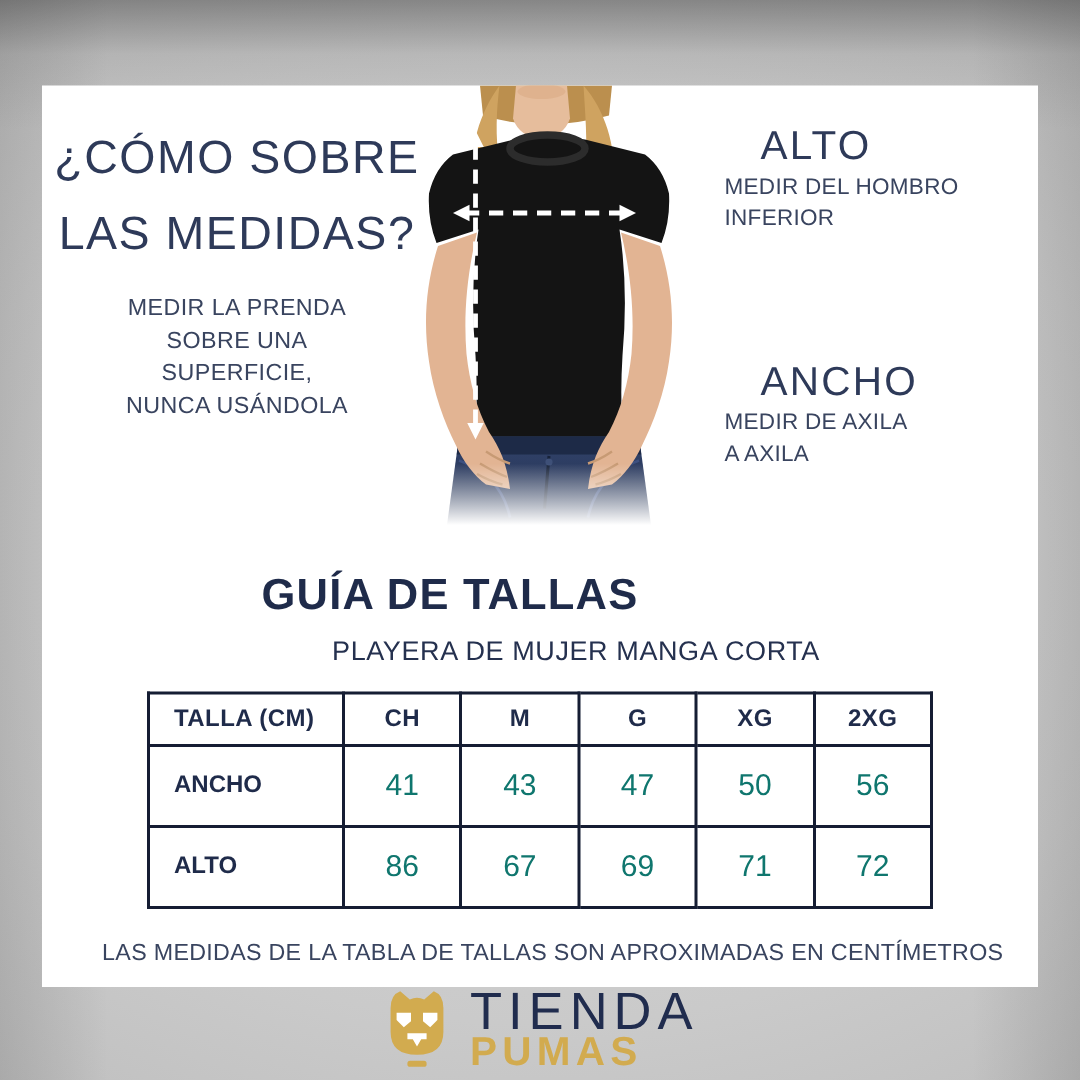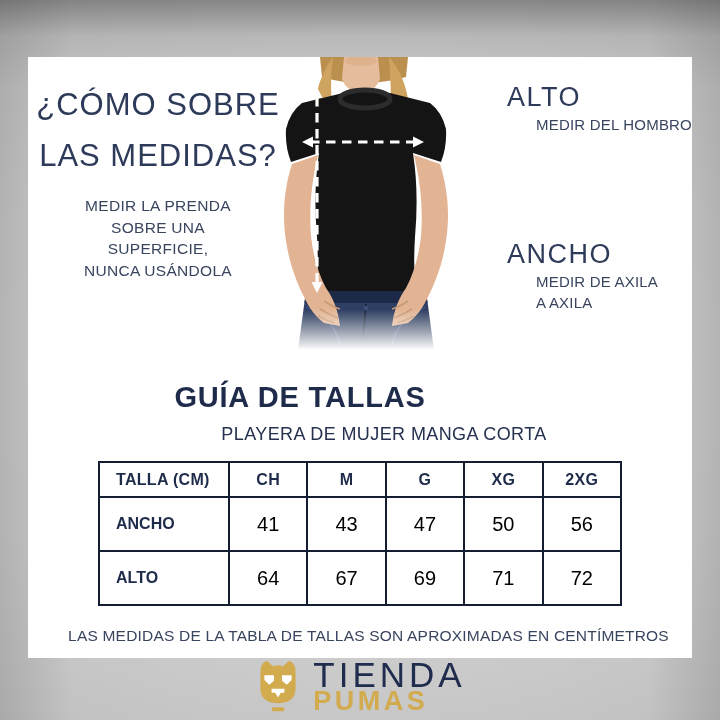--- a/index.html
+++ b/index.html
@@ -14,35 +14,35 @@
   .card { position:absolute; left:28px; top:57px; width:664px; height:601px; background:#ffffff; }
 
   .figure { position:absolute; left:212px; top:0; width:250px; height:293px; }
 
   .howto-title { position:absolute; left:6px; top:22px; width:248px; text-align:center;
     font-size:31px; font-weight:300; color:#2e3a59; line-height:51px; letter-spacing:1px; }
   .howto-note { position:absolute; left:30px; top:138px; width:200px; text-align:center;
     font-size:15.5px; line-height:21.5px; color:#39445f; letter-spacing:.3px; }
 
   .m-title { position:absolute; left:479px; font-size:27px; font-weight:300; color:#2e3a59; letter-spacing:1.5px; }
-  .m-desc  { position:absolute; left:508px; width:175px; font-size:15px; line-height:20.5px; color:#39445f; letter-spacing:.2px; }
+  .m-desc  { position:absolute; left:455px; width:175px; font-size:15px; line-height:20.5px; color:#39445f; letter-spacing:.2px; }
   .alto-title  { top:25px; }  .alto-desc  { top:58px; }
   .ancho-title { top:182px; } .ancho-desc { top:215px; }
 
   .guia-title { position:absolute; left:0; top:324px; width:544px; text-align:center;
     font-size:29px; font-weight:700; color:#1f2b4a; letter-spacing:.8px; }
   .guia-sub { position:absolute; left:0; top:367px; width:664px; text-align:center;
     font-size:18px; color:#25314f; letter-spacing:.4px;padding-left:48px; }
 
   table.size-table { position:absolute; left:70px; top:404px; width:524px; border-collapse:collapse; table-layout:fixed; }
   .size-table th, .size-table td { border:2px solid #151d33; text-align:center; vertical-align:middle; }
   .size-table col.c0 { width:130px; }
   .size-table th { height:35px; font-size:16px; font-weight:700; color:#1f2b4a; letter-spacing:.3px; }
   .size-table th.rowhead, .size-table td.rowhead { text-align:left; padding-left:16px; }
-  .size-table td { height:54px; font-size:20px; color:#000000; }
+  .size-table td { height:54px; font-size:20px; color:#0f766e; }
   .size-table td.rowhead { font-size:16px; font-weight:700; color:#1f2b4a; }
 
   .footnote { position:absolute; left:0; top:570px; width:681px; text-align:center;
     font-size:15.5px; color:#39445f; letter-spacing:.2px; }
 
   .logo-row { position:absolute; left:0; top:659px; width:720px; display:flex;
     justify-content:center; align-items:flex-start; gap:11px; }
   .logo-text { display:flex; flex-direction:column; padding-top:3px; }
   .logo-line1 { font-size:35px; font-weight:400; letter-spacing:4px; color:#202c4e; line-height:26px; }
   .logo-line2 { font-size:27px; font-weight:800; letter-spacing:3.5px; color:#d2ab4f; line-height:27px; }
@@ -118,20 +118,21 @@
     <div class="howto-note">
       <div>MEDIR LA PRENDA</div>
       <div>SOBRE UNA</div>
       <div>SUPERFICIE,</div>
       <div>NUNCA USÁNDOLA</div>
     </div>
 
     <div class="m-title alto-title">ALTO</div>
     <div class="m-desc alto-desc">
       <div>MEDIR DEL HOMBRO</div>
+      <div>INFERIOR</div>
     </div>
     <div class="m-title ancho-title">ANCHO</div>
     <div class="m-desc ancho-desc">
       <div>MEDIR DE AXILA</div>
       <div>A AXILA</div>
     </div>
 
     <div class="guia-title">GUÍA DE TALLAS</div>
     <div class="guia-sub">PLAYERA DE MUJER MANGA CORTA</div>
 
@@ -156,21 +157,21 @@
       <tr>
         <td class="rowhead">ANCHO</td>
         <td>41</td>
         <td>43</td>
         <td>47</td>
         <td>50</td>
         <td>56</td>
       </tr>
       <tr>
         <td class="rowhead">ALTO</td>
-        <td>64</td>
+        <td>86</td>
         <td>67</td>
         <td>69</td>
         <td>71</td>
         <td>72</td>
       </tr>
     </tbody>
       </table>
 
     <div class="footnote">LAS MEDIDAS DE LA TABLA DE TALLAS SON APROXIMADAS EN CENTÍMETROS</div>
   </div>

